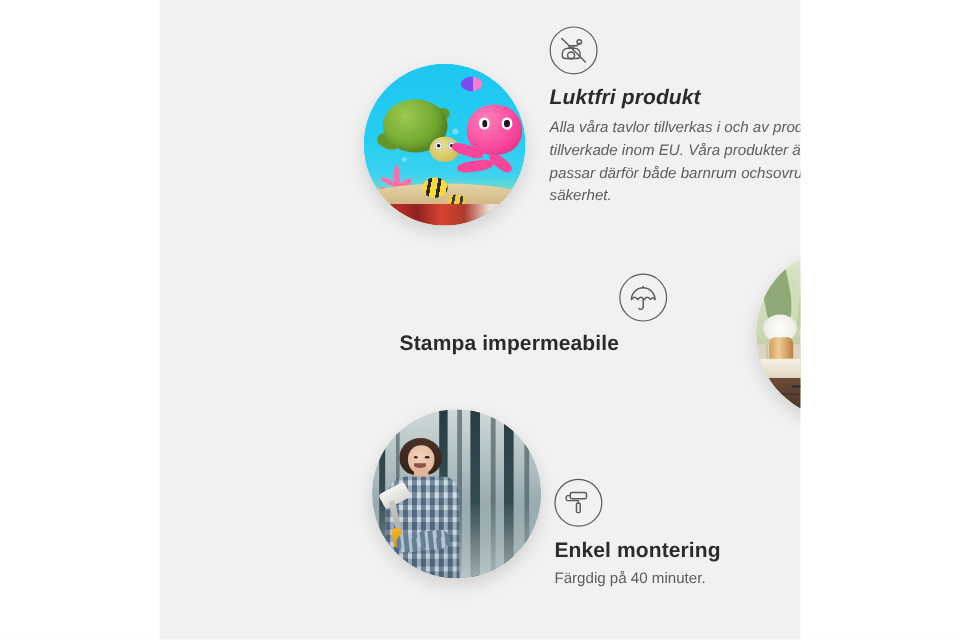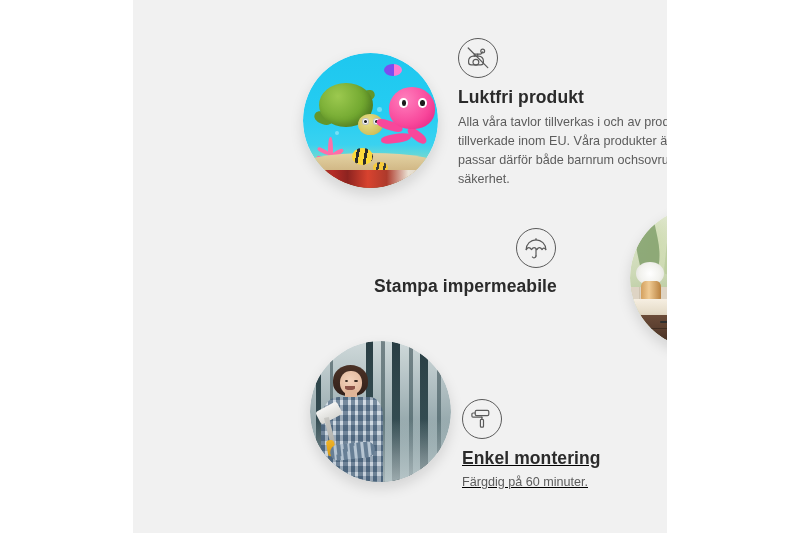--- a/index.html
+++ b/index.html
@@ -225,32 +225,32 @@
     line-height: 1.25;
   }
   .feat-body {
     font-size: 12.6px;
     color: #5c5c5c;
     line-height: 1.5;
     margin: 0;
   }
 
   
-  #feature-odorless { left: 325px; top: 38px; width: 300px; }
+  #feature-odorless { left: 325px; top: 22px; width: 300px; font-style: italic; }
   #feature-odorless .feat-icon { margin-bottom: 9px; }
   #feature-odorless .feat-title { margin-bottom: 4px; }
 
   
   #feature-waterproof { left: 200px; top: 228px; width: 265px; text-align: center; }
   #feature-waterproof .feat-icon { margin: 0 0 8px auto; margin-right: 42px; }
-  #feature-waterproof .feat-title { margin-bottom: 3px; text-align: center; }
+  #feature-waterproof .feat-title { margin-bottom: 3px; text-align: left; }
   #feature-waterproof .feat-body { text-align: center; }
 
   
-  #feature-easy { left: 329px; top: 399px; width: 250px; text-decoration: underline; }
+  #feature-easy { left: 329px; top: 399px; width: 250px; }
   #feature-easy .feat-icon { margin-bottom: 9px; }
   #feature-easy .feat-title { margin-bottom: 3px; }
 </style>
 </head>
 <body>
 
 <div id="page">
   <div id="panel">
 
     <div class="photo" id="photo-sea">
@@ -371,17 +371,17 @@
     <div class="feature" id="feature-easy">
       <div class="feat-icon">
         <svg width="26" height="26" viewBox="0 0 26 26" fill="none" stroke="#5a5a5a" stroke-width="1.2" stroke-linecap="round" stroke-linejoin="round">
           <rect x="6.2" y="4.4" width="13.6" height="5.2" rx="1.4"></rect>
           <path d="M6.2 7.0 H4.0 a1.1 1.1 0 0 0 -1.1 1.1 v2.0 a1.1 1.1 0 0 0 1.1 1.1 h8.9"></path>
           <path d="M12.9 11.2 v2.2"></path>
           <rect x="11.4" y="13.4" width="3.1" height="7.8" rx="0.9"></rect>
         </svg>
       </div>
       <h2 class="feat-title">Enkel montering</h2>
-      <p class="feat-body">Färgdig på 60 minuter.</p>
+      <p class="feat-body">Färgdig på 40 minuter.</p>
     </div>
 
   </div>
 </div>
 
 </body></html>

